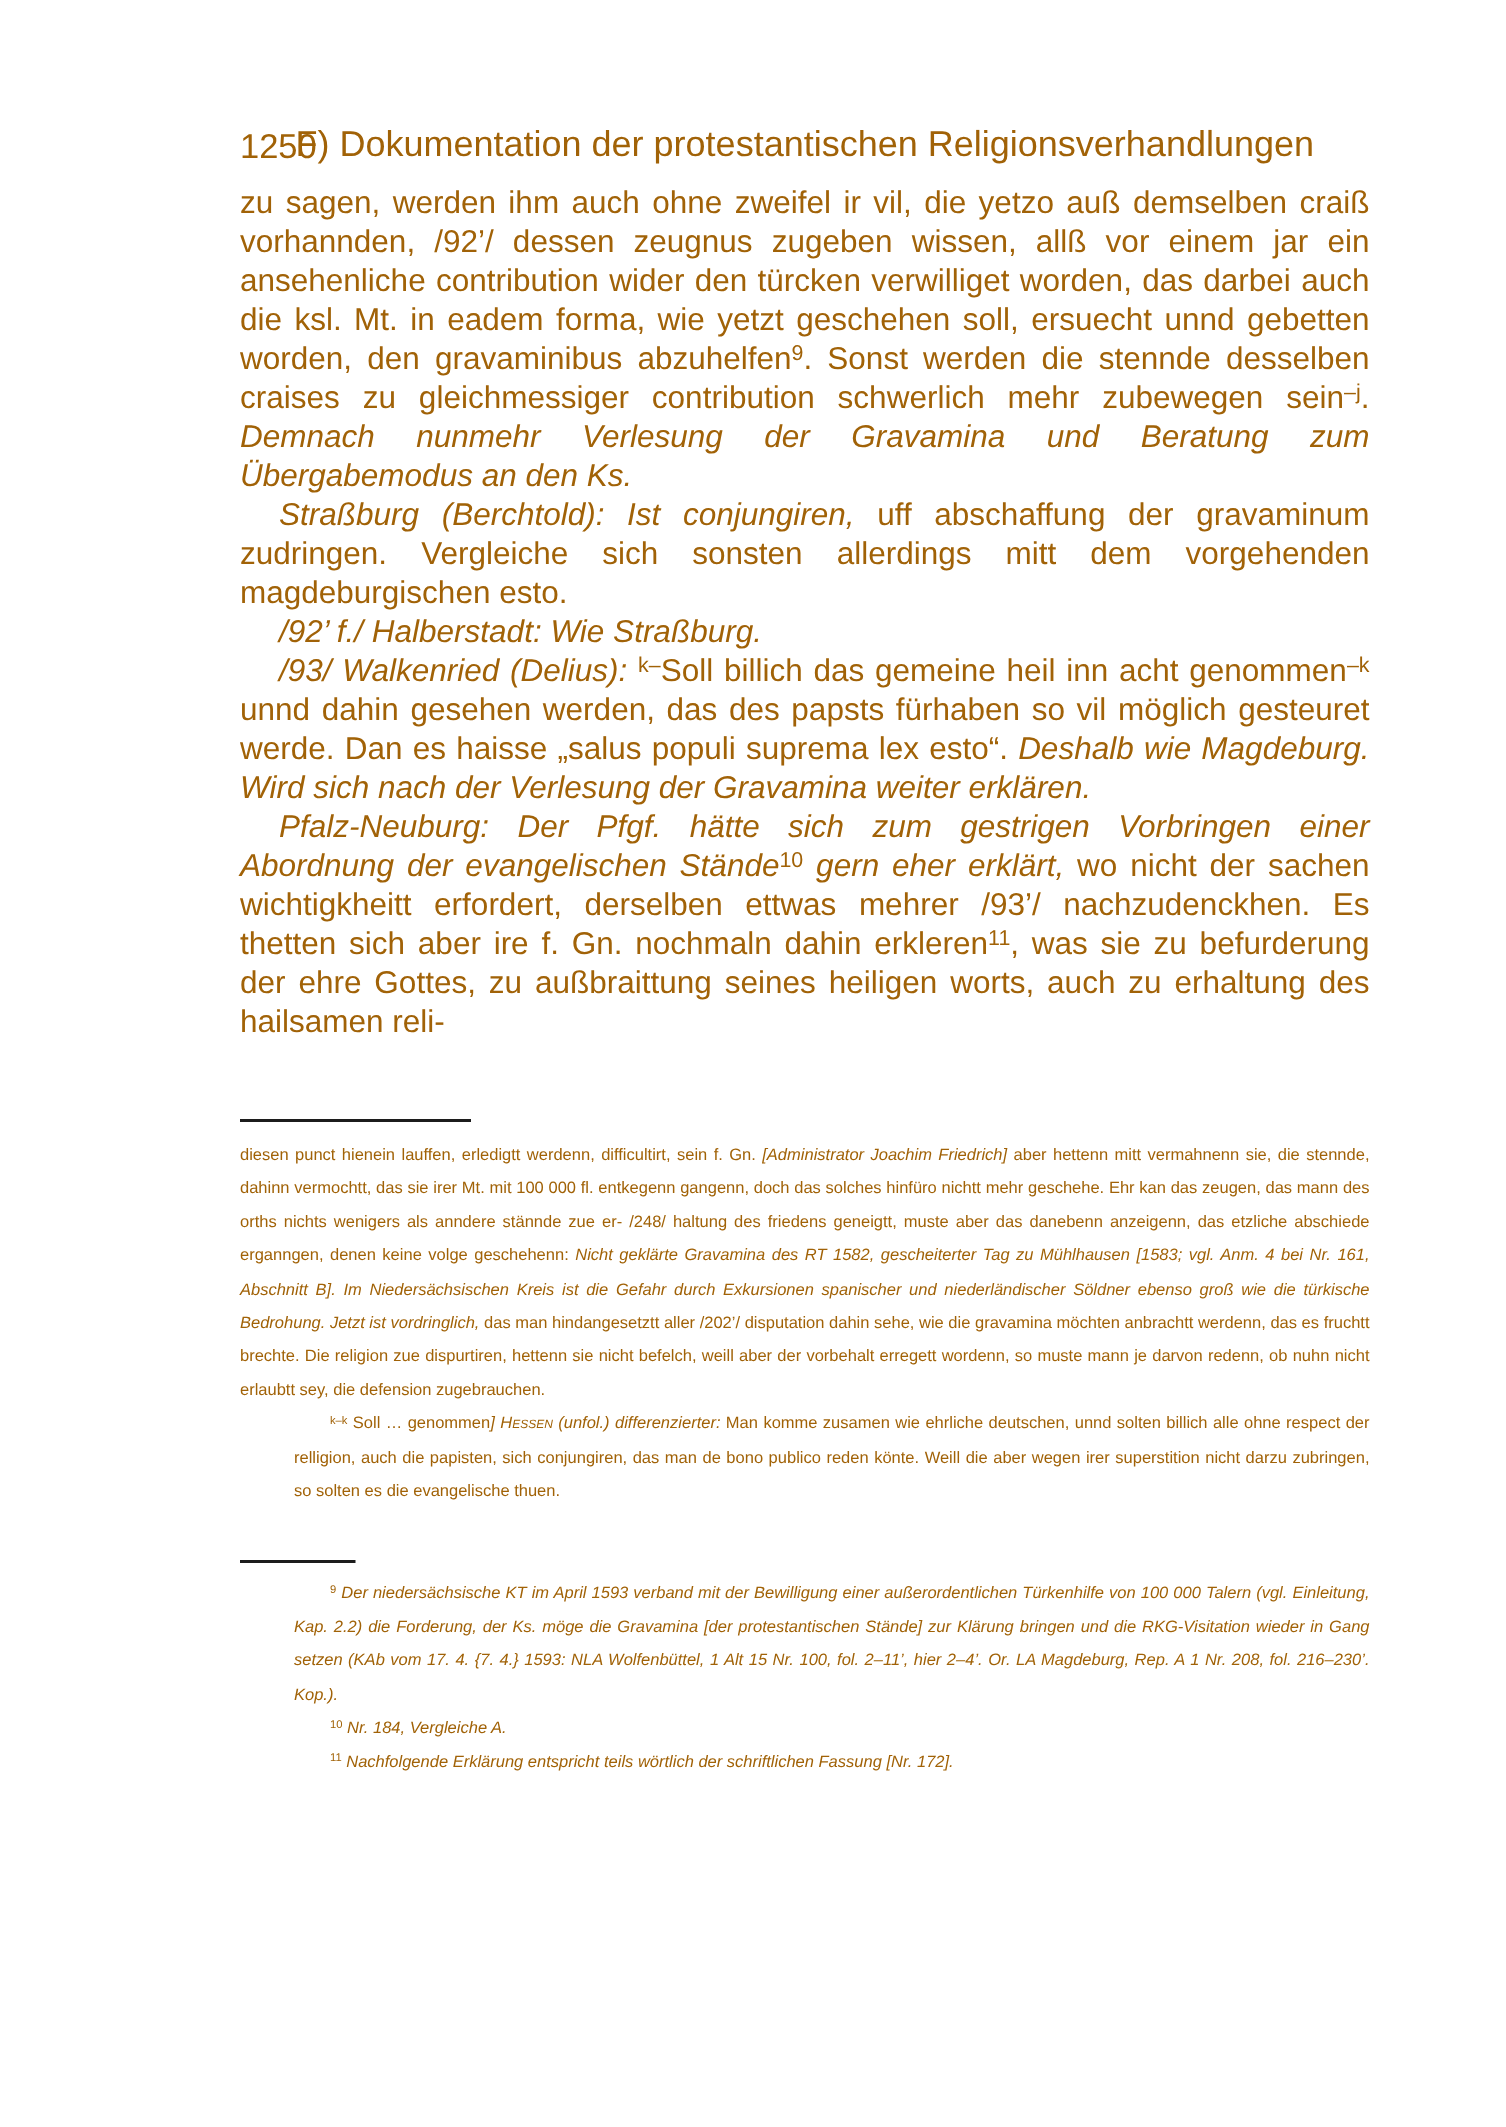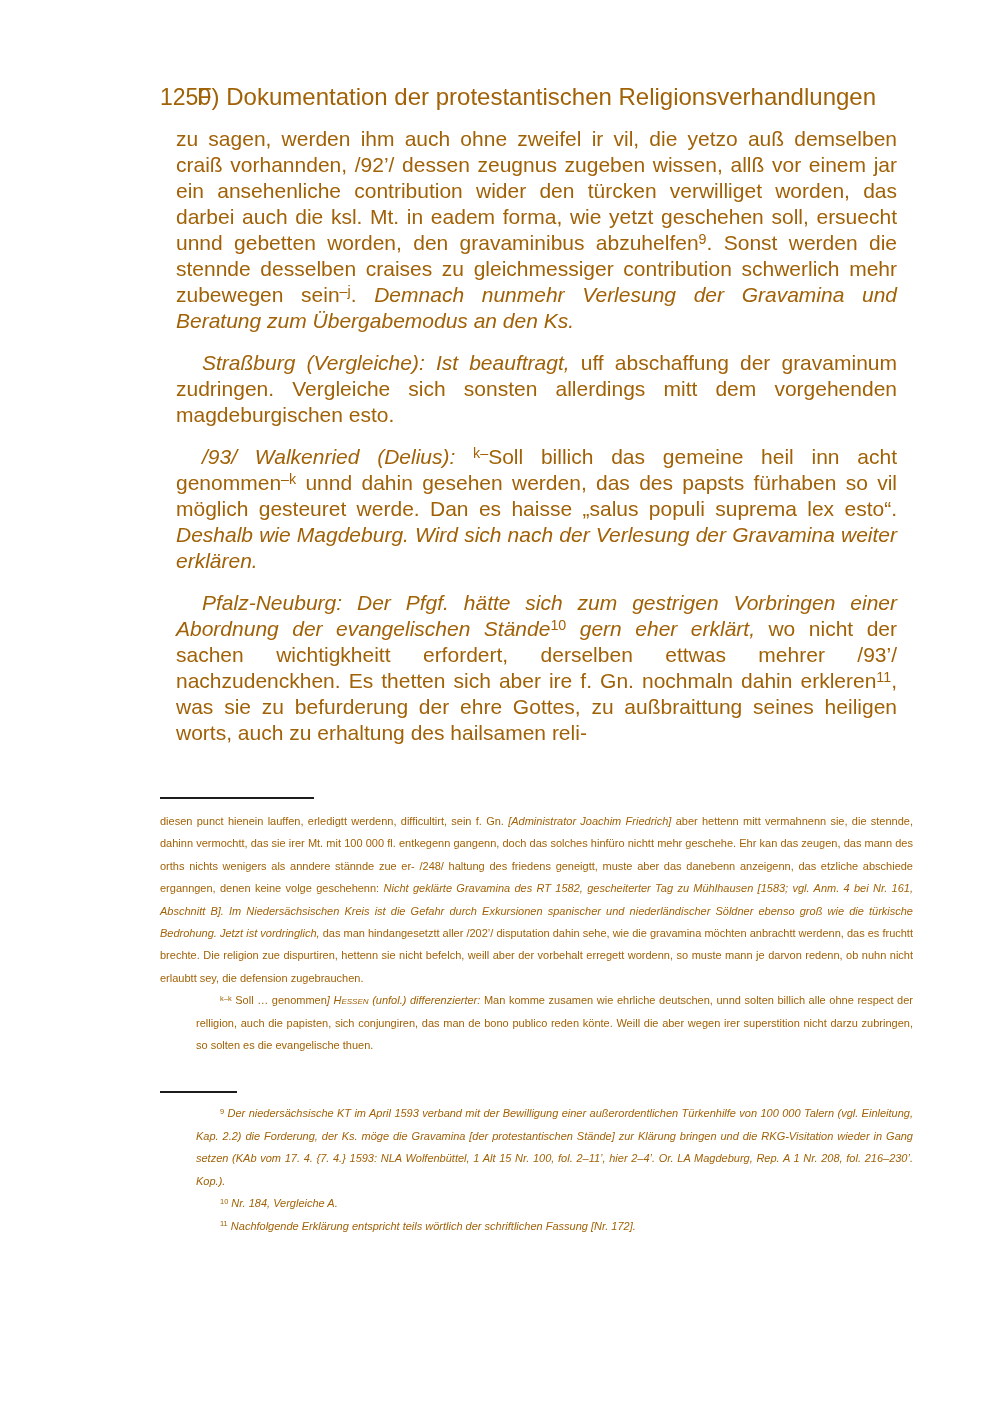--- a/index.html
+++ b/index.html
@@ -10,21 +10,21 @@
     color:#a16207;
     font-family:Liberation Sans, sans-serif;
     overflow:hidden;
   }
   .content { position:absolute; left:160px; top:84px; width:753px; }
 
   .header { position:relative; height:26px; margin-bottom:13px; }
   .page-num { position:absolute; left:0; top:0; font-size:23px; line-height:26px; }
   .run-head { display:block; text-align:center; font-size:24px; line-height:26px; }
 
-  .bodytext p { margin:16px; font-size:21px; line-height:26px; text-align:justify; }
+  .bodytext p { margin:0; font-size:21px; line-height:26px; text-align:justify; }
   .ind { text-indent:26px; }
 
   .it { font-style:italic; }
   .sc { font-variant:small-caps; }
 
   sup {
     font-size:68%;
     line-height:0;
     vertical-align:baseline;
     position:relative; top:-0.45em;
@@ -47,21 +47,22 @@
 <div class="page">
   <div class="content">
 
     <div class="header">
       <span class="page-num">1250</span>
       <span class="run-head">F) Dokumentation der protestantischen Religionsverhandlungen</span>
     </div>
 
     <div class="bodytext">
       <p><span>zu sagen, werden ihm auch ohne zweifel ir vil, die yetzo auß demselben craiß vorhannden, /92’/ dessen zeugnus zugeben wissen, allß vor einem jar ein ansehenliche contribution wider den türcken verwilliget worden, das darbei auch die ksl. Mt. in eadem forma, wie yetzt geschehen soll, ersuecht unnd gebetten worden, den gravaminibus abzuhelfen</span><sup>9</sup><span>. Sonst werden die stennde desselben craises zu gleichmessiger contribution schwerlich mehr zubewegen sein</span><sup>–j</sup><span>. </span><span class="it">Demnach nunmehr Verlesung der Gravamina und Beratung zum Übergabemodus an den Ks.</span></p>
-      <p class="ind"><span class="it">Straßburg (Vergleiche): Ist beauftragt,</span><span> uff abschaffung der gravaminum zudringen. Vergleiche sich sonsten allerdings mitt dem vorgehenden magdeburgischen esto.</span></p>
+      <p class="ind"><span class="it">Straßburg (Berchtold): Ist conjungiren,</span><span> uff abschaffung der gravaminum zudringen. Vergleiche sich sonsten allerdings mitt dem vorgehenden magdeburgischen esto.</span></p>
+      <p class="ind"><span class="it">/92’ f./ Halberstadt: Wie Straßburg.</span></p>
       <p class="ind"><span class="it">/93/ Walkenried (Delius): </span><sup>k–</sup><span>Soll billich das gemeine heil inn acht genommen</span><sup>–k</sup><span> unnd dahin gesehen werden, das des papsts fürhaben so vil möglich gesteuret werde. Dan es haisse „salus populi suprema lex esto“. </span><span class="it">Deshalb wie Magdeburg. Wird sich nach der Verlesung der Gravamina weiter erklären.</span></p>
       <p class="ind"><span class="it">Pfalz-Neuburg: Der Pfgf. hätte sich zum gestrigen Vorbringen einer Abordnung der evangelischen Stände</span><sup>10</sup><span class="it"> gern eher erklärt,</span><span> wo nicht der sachen wichtigkheitt erfordert, derselben ettwas mehrer /93’/ nachzudenckhen. Es thetten sich aber ire f. Gn. nochmaln dahin erkleren</span><sup>11</sup><span>, was sie zu befurderung der ehre Gottes, zu außbraittung seines heiligen worts, auch zu erhaltung des hailsamen reli-</span></p>
     </div>
 
     <hr class="rule rule-long">
 
     <div class="fnotes">
       <p><span>diesen punct hienein lauffen, erledigtt werdenn, difficultirt, sein f. Gn. </span><span class="it">[Administrator Joachim Friedrich]</span><span> aber hettenn mitt vermahnenn sie, die stennde, dahinn vermochtt, das sie irer Mt. mit 100 000 fl. entkegenn gangenn, doch das solches hinfüro nichtt mehr geschehe. Ehr kan das zeugen, das mann des orths nichts wenigers als anndere stännde zue er- /248/ haltung des friedens geneigtt, muste aber das danebenn anzeigenn, das etzliche abschiede erganngen, denen keine volge geschehenn: </span><span class="it">Nicht geklärte Gravamina des RT 1582, gescheiterter Tag zu Mühlhausen [1583; vgl. Anm. 4 bei Nr. 161, Abschnitt B]. Im Niedersächsischen Kreis ist die Gefahr durch Exkursionen spanischer und niederländischer Söldner ebenso groß wie die türkische Bedrohung. Jetzt ist vordringlich,</span><span> das man hindangesetztt aller /202’/ disputation dahin sehe, wie die gravamina möchten anbrachtt werdenn, das es fruchtt brechte. Die religion zue dispurtiren, hettenn sie nicht befelch, weill aber der vorbehalt erregett wordenn, so muste mann je darvon redenn, ob nuhn nicht erlaubtt sey, die defension zugebrauchen.</span></p>
       <p class="ind"><sup>k–k</sup><span> Soll … genommen</span><span class="it">] </span><span class="it sc">Hessen</span><span class="it"> (unfol.) differenzierter:</span><span> Man komme zusamen wie ehrliche deutschen, unnd solten billich alle ohne respect der relligion, auch die papisten, sich conjungiren, das man de bono publico reden könte. Weill die aber wegen irer superstition nicht darzu zubringen, so solten es die evangelische thuen.</span></p>
     </div>

